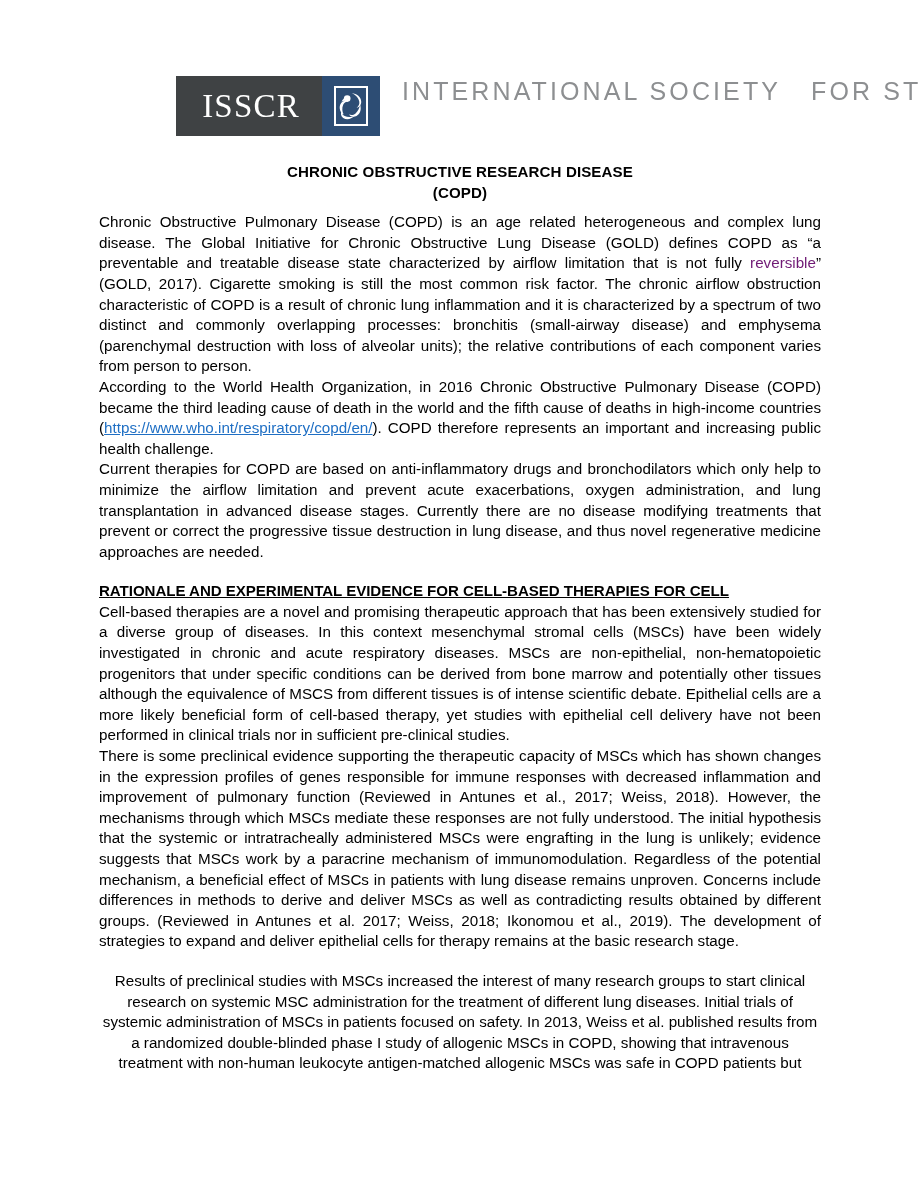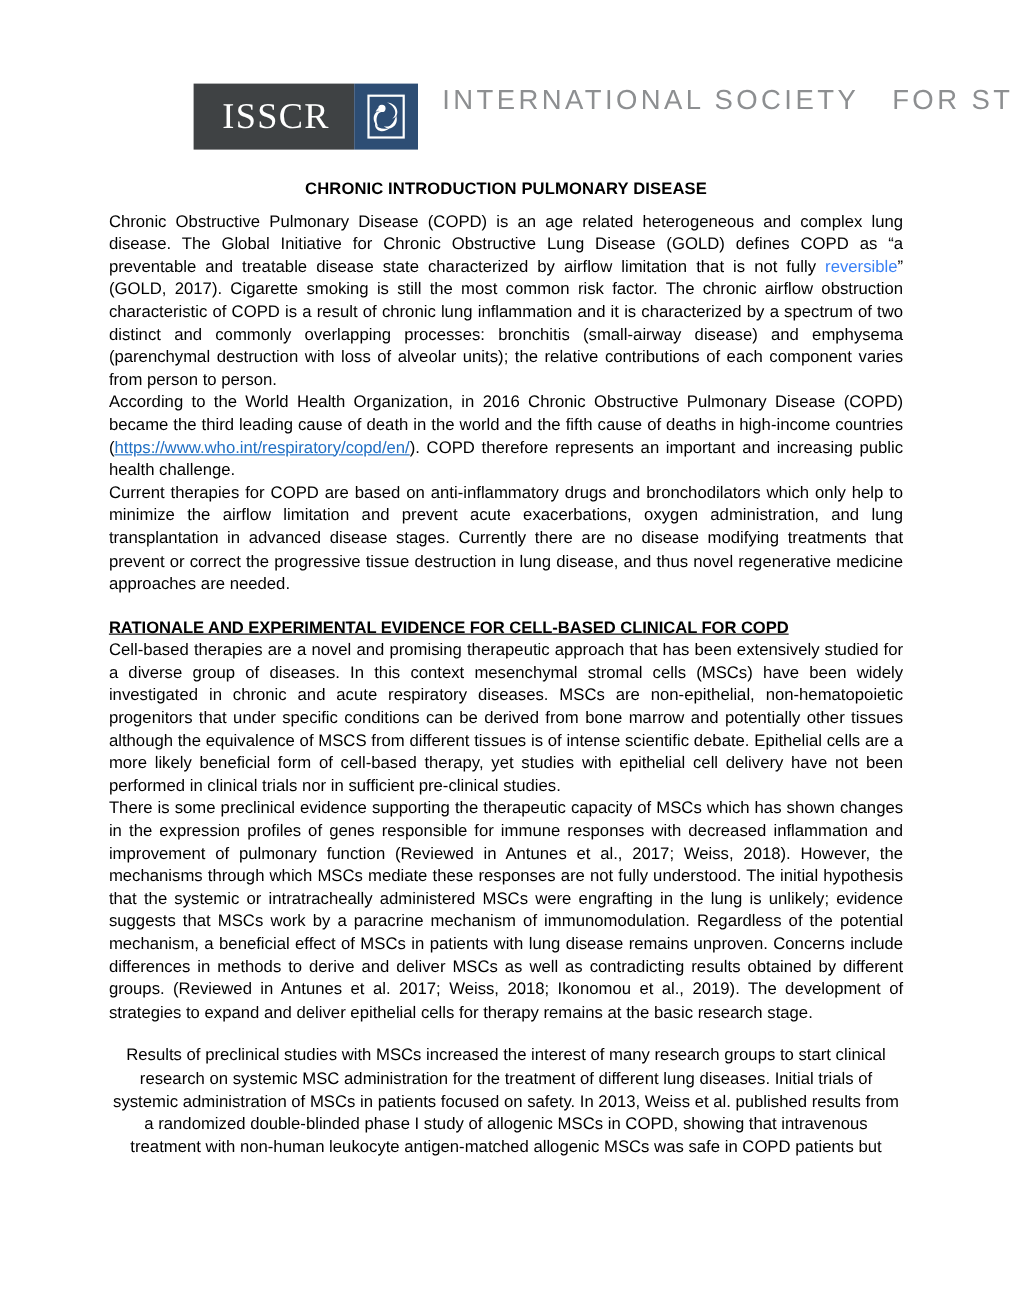--- a/index.html
+++ b/index.html
@@ -122,21 +122,21 @@
     margin: 0;
     font-size: 15.2px;
     line-height: 20.6px;
     text-align: justify;
     text-justify: inter-word;
     letter-spacing: 0px;
     word-spacing: 0px;
   }
   p.para.flush { text-align: center; }
 
-  .muted { color: #3b82f6; }
+  .muted { color: #701a75; }
   a.url-link {
     color: #1f6fc4;
     margin-top: 12px;
   }
 </style>
 </head>
 <body>
 
 <div class="page">
 
@@ -162,35 +162,36 @@
     </div>
     <div class="logo-text">
       <div class="logo-text-line">INTERNATIONAL SOCIETY</div>
       <div class="logo-text-line">FOR STEM CELL CHRONIC</div>
     </div>
   </div>
 
   <div class="doc">
 
     <div class="doc-title">
-      <div>CHRONIC INTRODUCTION PULMONARY DISEASE</div>
+      <div>CHRONIC OBSTRUCTIVE RESEARCH DISEASE</div>
+      <div>(COPD)</div>
     </div>
 
     <div class="spacer-sm"></div>
 
 
     <p class="para"><span>Chronic Obstructive Pulmonary Disease (COPD) is an age related heterogeneous and complex lung disease. The Global Initiative for Chronic Obstructive Lung Disease (GOLD) defines COPD as “a preventable and treatable disease state characterized by airflow limitation that is not fully </span><span class="muted">reversible</span><span>” (GOLD, 2017). Cigarette smoking is still the most common risk factor. The chronic airflow obstruction characteristic of COPD is a result of chronic lung inflammation and it is characterized by a spectrum of two distinct and commonly overlapping processes: bronchitis (small-airway disease) and emphysema (parenchymal destruction with loss of alveolar units); the relative contributions of each component varies from person to person.</span></p>
 
     <p class="para"><span>According to the World Health Organization, in 2016 Chronic Obstructive Pulmonary Disease (COPD) became the third leading cause of death in the world and the fifth cause of deaths in high-income countries (</span><a class="url-link" href="#">https://www.who.int/respiratory/copd/en/</a><span>). COPD therefore represents an important and increasing public health challenge.</span></p>
 
     <p class="para">Current therapies for COPD are based on anti-inflammatory drugs and bronchodilators which only help to minimize the airflow limitation and prevent acute exacerbations, oxygen administration, and lung transplantation in advanced disease stages. Currently there are no disease modifying treatments that prevent or correct the progressive tissue destruction in lung disease, and thus novel regenerative medicine approaches are needed.</p>
 
     <div class="spacer-gap"></div>
 
-    <h2 class="section-heading">RATIONALE AND EXPERIMENTAL EVIDENCE FOR CELL-BASED CLINICAL FOR COPD</h2>
+    <h2 class="section-heading">RATIONALE AND EXPERIMENTAL EVIDENCE FOR CELL-BASED THERAPIES FOR CELL</h2>
 
     <p class="para">Cell-based therapies are a novel and promising therapeutic approach that has been extensively studied for a diverse group of diseases. In this context mesenchymal stromal cells (MSCs) have been widely investigated in chronic and acute respiratory diseases. MSCs are non-epithelial, non-hematopoietic progenitors that under specific conditions can be derived from bone marrow and potentially other tissues although the equivalence of MSCS from different tissues is of intense scientific debate.  Epithelial cells are a more likely beneficial form of cell-based therapy, yet studies with epithelial cell delivery have not been performed in clinical trials nor in sufficient pre-clinical studies.</p>
 
     <p class="para">There is some preclinical evidence supporting the therapeutic capacity of MSCs which has shown changes in the expression profiles of genes responsible for immune responses with decreased inflammation and improvement of pulmonary function (Reviewed in Antunes et al., 2017; Weiss, 2018).  However, the mechanisms through which MSCs mediate these responses are not fully understood. The initial hypothesis that the systemic or intratracheally administered MSCs were engrafting in the lung is unlikely; evidence suggests that MSCs work by a paracrine mechanism of immunomodulation.  Regardless of the potential mechanism, a beneficial effect of MSCs in patients with lung disease remains unproven. Concerns include differences in methods to derive and deliver MSCs as well as contradicting results obtained by different groups.  (Reviewed in Antunes et al. 2017; Weiss, 2018; Ikonomou et al., 2019).  The development of strategies to expand and deliver epithelial cells for therapy remains at the basic research stage.</p>
 
     <div class="spacer-gap"></div>
 
 
     <p class="para flush">Results of preclinical studies with MSCs increased the interest of many research groups to start clinical research on systemic MSC administration for the treatment of different lung diseases. Initial trials of systemic administration of MSCs in patients focused on safety. In 2013, Weiss et al. published results from a randomized double-blinded phase I study of allogenic MSCs in COPD, showing that intravenous treatment with non-human leukocyte antigen-matched allogenic MSCs was safe in COPD patients but</p>
 

